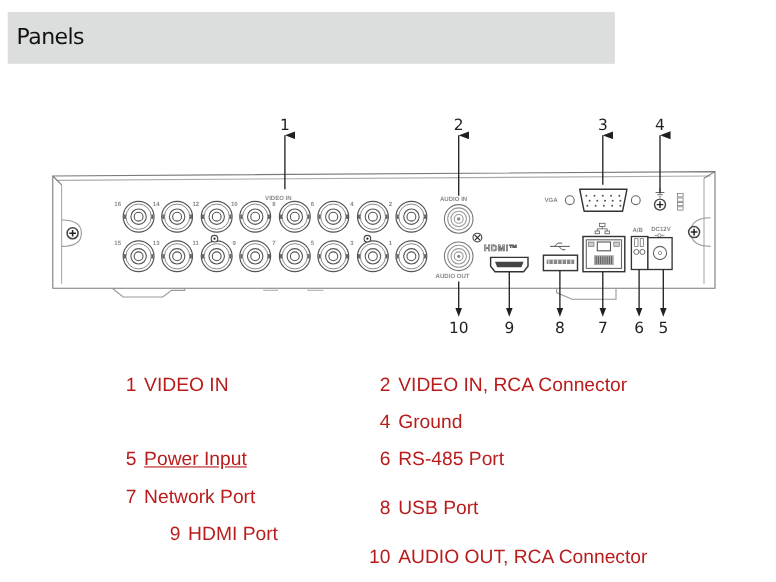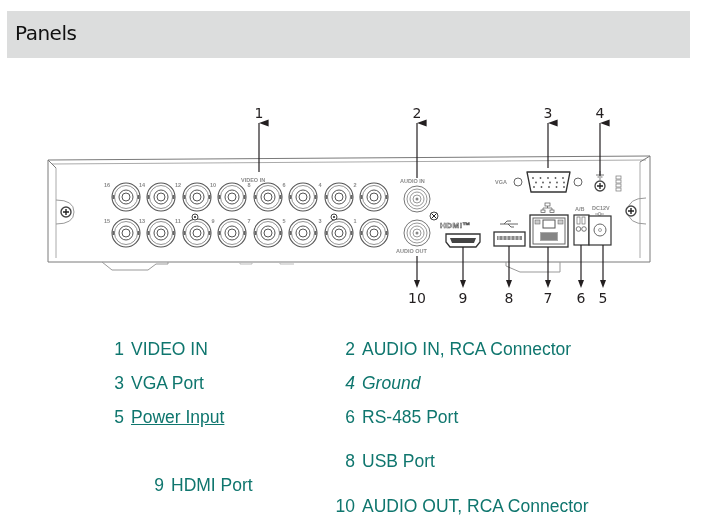--- a/index.html
+++ b/index.html
@@ -1,25 +1,25 @@
 <!DOCTYPE html>
 <html><head>
 <meta charset="utf-8">
 <style>
   html, body { margin: 0; padding: 0; background: #ffffff; }
   body { width: 705px; height: 529px; position: relative; overflow: hidden;
          font-family: "Liberation Sans", "DejaVu Sans", sans-serif; color: #231f20; }
-  .heading-bar { position: absolute; left: 7px; top: 11px; width: 683px; height: 47px;
+  .heading-bar { position: absolute; left: 7px; top: 11px; width: 552px; height: 47px;
                  background: #dcdddd; }
   .heading-bar h1 { margin: 0; position: absolute; left: 8px; top: 10px;
                     font-family: "DejaVu Sans", sans-serif; font-weight: normal;
                     font-size: 20px; letter-spacing: -0.5px; color: #111; }
   #diagram { position: absolute; left: 0; top: 90px; }
   .legend { position: absolute; left: 0; top: 0; width: 705px; height: 529px; pointer-events: none; }
-  .legend-item { position: absolute; font-size: 17.5px; color: #0f766e; white-space: nowrap; pointer-events: auto; }
+  .legend-item { position: absolute; font-size: 17.5px; color: #b91c1c; white-space: nowrap; pointer-events: auto; }
   .legend-item .num { display: inline-block; text-align: right; }
   .legend-item .lbl { margin-left: 7px; }
   .col1 .num { width: 12px; }
   .col2 .num { width: 20px; }
   .callout { font-family: "DejaVu Sans", sans-serif; font-size: 14px; fill: #231f20; }
   .tiny { font-family: "Liberation Sans", sans-serif; font-size: 5.5px; font-weight: bold; fill: #8a8a8a; }
 </style>
 </head>
 <body>
 
@@ -350,21 +350,21 @@
       <path d="M578,280 L581,288 L584,280 Z" fill="#231f20"></path>
       <text x="581" y="303" class="callout" text-anchor="middle">6</text>
       <line x1="603" y1="245" x2="603" y2="284" stroke="#231f20" stroke-width="1.2"></line>
       <path d="M600,280 L603,288 L606,280 Z" fill="#231f20"></path>
       <text x="603" y="303" class="callout" text-anchor="middle">5</text>
     </g>
 </svg>
 
 <div class="legend" id="legend">
     <div class="legend-item col1" style="left: 112px; top: 339px;"><span class="num">1</span><span class="lbl">VIDEO IN</span></div>
-    <div class="legend-item col2" style="left: 335px; top: 339px;"><span class="num">2</span><span class="lbl">AUDIO IN, RCA Connector</span></div>
-    <div class="legend-item col1" style="left: 112px; top: 373px;"><span class="num">3</span><span class="lbl">VGA Port</span></div>
-    <div class="legend-item col2" style="left: 335px; top: 373px; font-style: italic;"><span class="num">4</span><span class="lbl">Ground</span></div>
+    <div class="legend-item col2" style="left: 335px; top: 339px;"><span class="num">2</span><span class="lbl">VIDEO IN, RCA Connector</span></div>
+    <div class="legend-item col2" style="left: 335px; top: 373px;"><span class="num">4</span><span class="lbl">Ground</span></div>
     <div class="legend-item col1" style="left: 112px; top: 407px; text-decoration: underline;"><span class="num">5</span><span class="lbl">Power Input</span></div>
     <div class="legend-item col2" style="left: 335px; top: 407px;"><span class="num">6</span><span class="lbl">RS-485 Port</span></div>
+    <div class="legend-item col1" style="left: 112px; top: 441px;"><span class="num">7</span><span class="lbl">Network Port</span></div>
     <div class="legend-item col2" style="left: 335px; top: 451px;"><span class="num">8</span><span class="lbl">USB Port</span></div>
     <div class="legend-item col1" style="left: 112px; top: 475px; margin-left: 40px;"><span class="num">9</span><span class="lbl">HDMI Port</span></div>
     <div class="legend-item col2" style="left: 335px; top: 496px;"><span class="num">10</span><span class="lbl">AUDIO OUT, RCA Connector</span></div>
   </div>
 
 </body></html>

